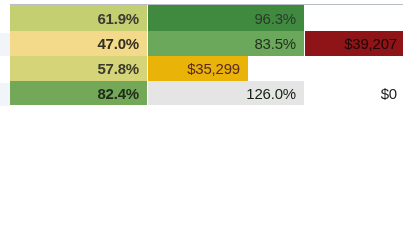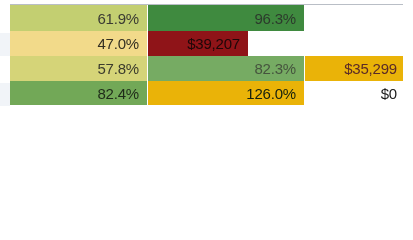--- a/index.html
+++ b/index.html
@@ -19,21 +19,21 @@
   .cell{
     position:relative;
     box-sizing:border-box;
     display:flex;align-items:center;justify-content:flex-end;
     padding-right:8px;
     font-size:15px;
     letter-spacing:-0.2px;
     white-space:nowrap;
     overflow:hidden;
   }
-  .c1{flex:0 0 137px;}
+  .c1{flex:0 0 137px;font-weight:bold;}
   .c2{flex:0 0 156px;}
   .c3{flex:0 0 100px;}
 
   
   .row .cell + .cell{margin-left:1px;}
   .row{border-bottom:2px solid #ffffff;}
 
   .rail{position:absolute;left:0;top:0;width:10px;height:113px;}
   .rail span{display:block;width:10px;}
 
@@ -60,34 +60,34 @@
 
   <div class="row" style="top:5px;height:26px;">
     <div class="gutter"></div>
     <div class="cell c1" style="background: rgb(195, 207, 113); color: rgb(59, 59, 51);">61.9%</div>
     <div class="cell c2" style="background: rgb(63, 138, 63); color: rgb(44, 58, 44);">96.3%</div>
   </div>
 
   <div class="row" style="top:31px;height:25px;">
     <div class="gutter"></div>
     <div class="cell c1" style="background: rgb(242, 218, 138); color: rgb(51, 47, 34); padding-left: 20px;">47.0%</div>
+    <div class="cell c2" style="background: rgb(107, 168, 92); color: rgb(35, 48, 31);">83.5%</div>
     <div class="cell c3" style="background: rgb(143, 20, 24); color: rgb(29, 7, 8);">$39,207</div>
   </div>
 
   <div class="row" style="top:56px;height:25px;">
     <div class="gutter"></div>
     <div class="cell c1" style="background: rgb(213, 212, 120); color: rgb(59, 59, 45);">57.8%</div>
-    <div class="cell c2" style="background: rgb(118, 171, 99); color: rgb(70, 84, 62);">82.3%</div>
     <div class="cell c3" style="background: #eab308; color: rgb(90, 42, 39); padding-left: 32px;">$35,299</div>
   </div>
 
   <div class="row" style="top:81px;height:25px;text-align:right;">
     <div class="gutter"></div>
     <div class="cell c1" style="background: rgb(114, 168, 87); color: rgb(31, 43, 25);">82.4%</div>
-    <div class="cell c2" style="background: #eab308; color: rgb(20, 32, 15);">126.0%</div>
+    <div class="cell c2" style="background: #e5e5e5; color: rgb(20, 32, 15);">126.0%</div>
     <div class="cell c3" style="background: rgb(255, 255, 255); color: rgb(26, 26, 26);">$0</div>
   </div>
 
   <div class="partial">
     <div class="row" style="top:0;height:26px;border-bottom:none;">
       <div class="gutter"></div>
       <div class="cell c1" style="background: rgb(255, 255, 255);"></div>
       <div class="cell c2" style="background: rgb(255, 255, 255);"></div>
       <div class="cell c3" style="background: rgb(255, 255, 255); color: rgb(26, 26, 26);">$0</div>
     </div>

